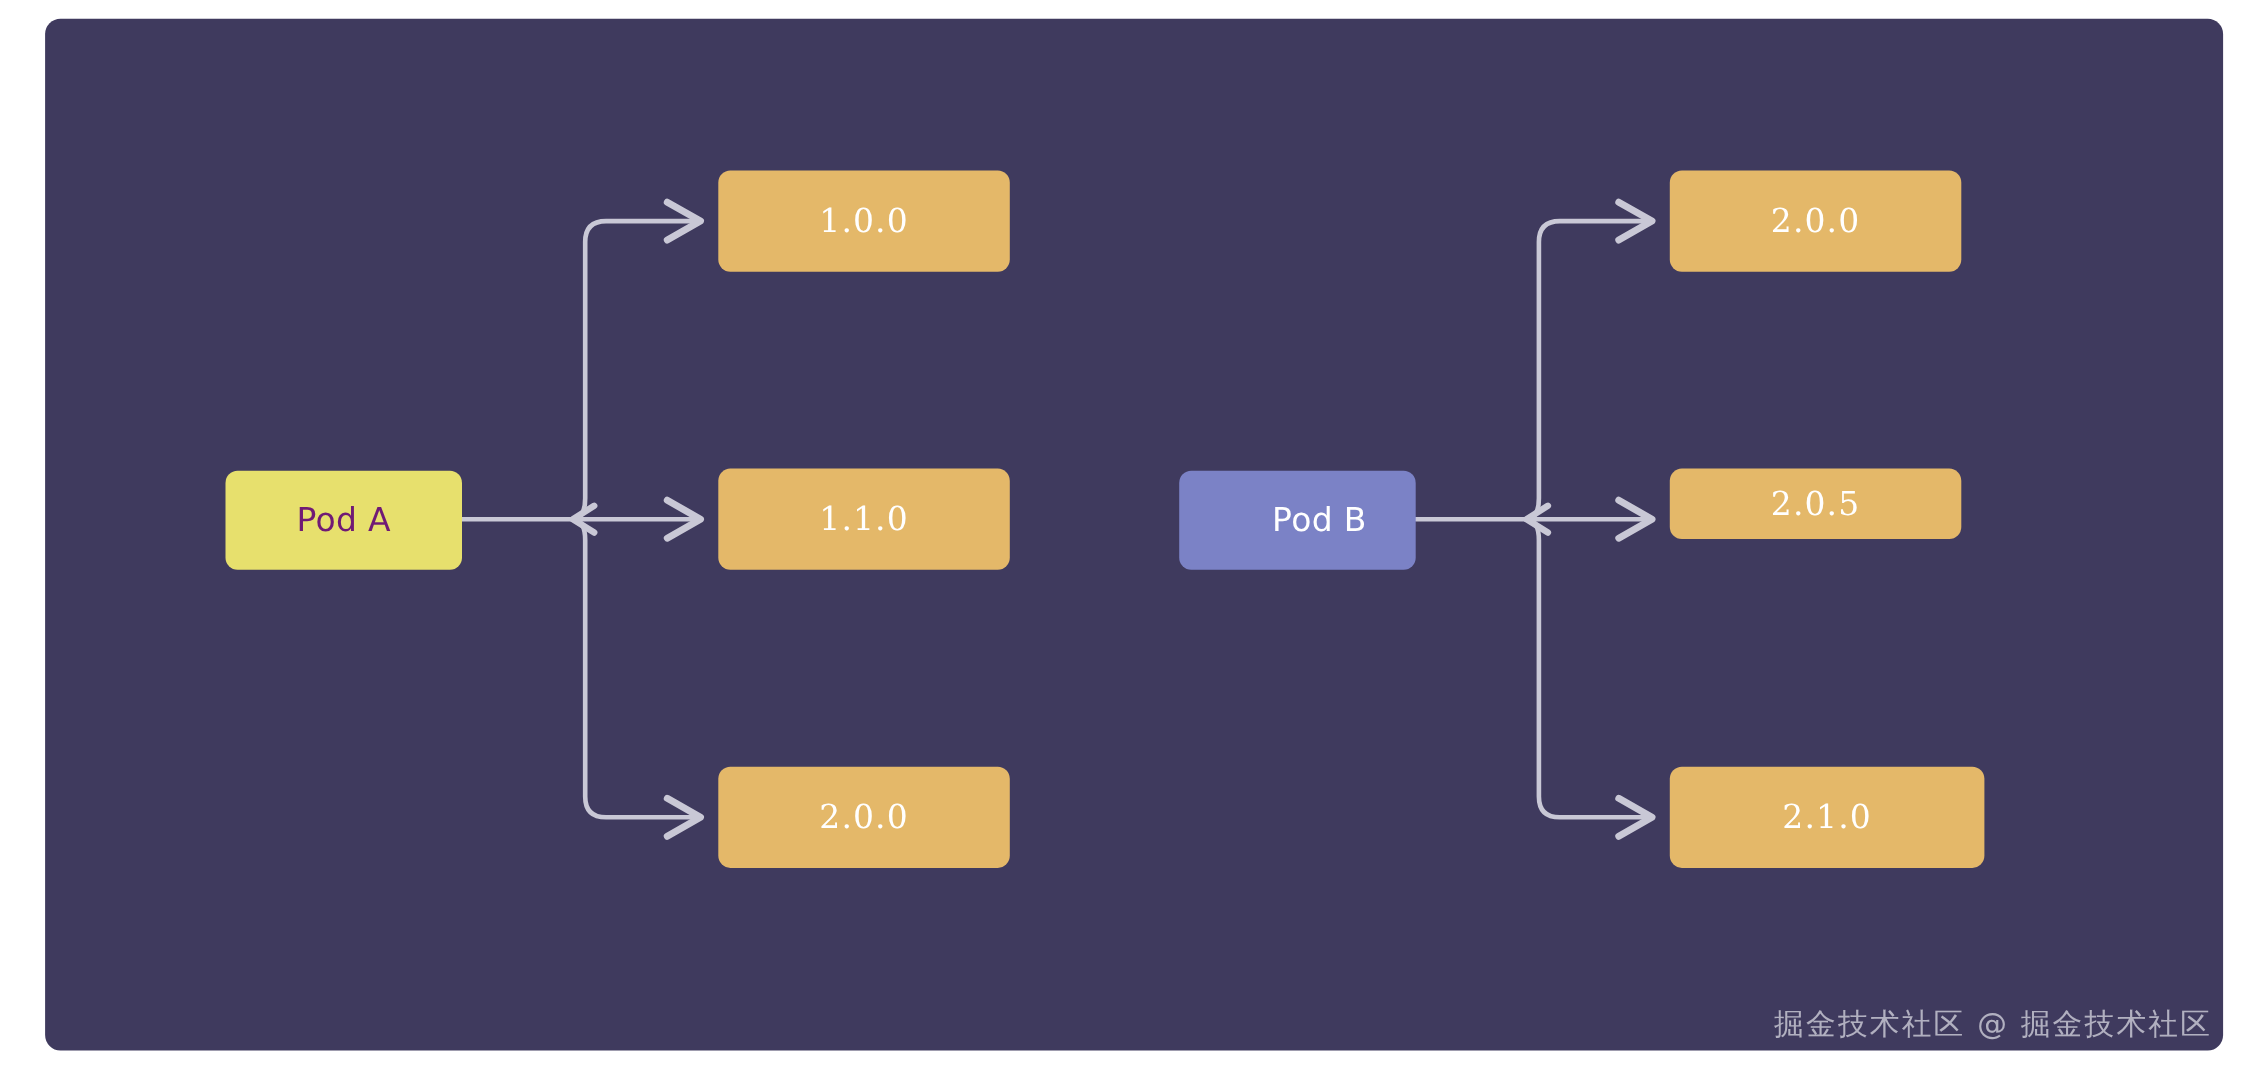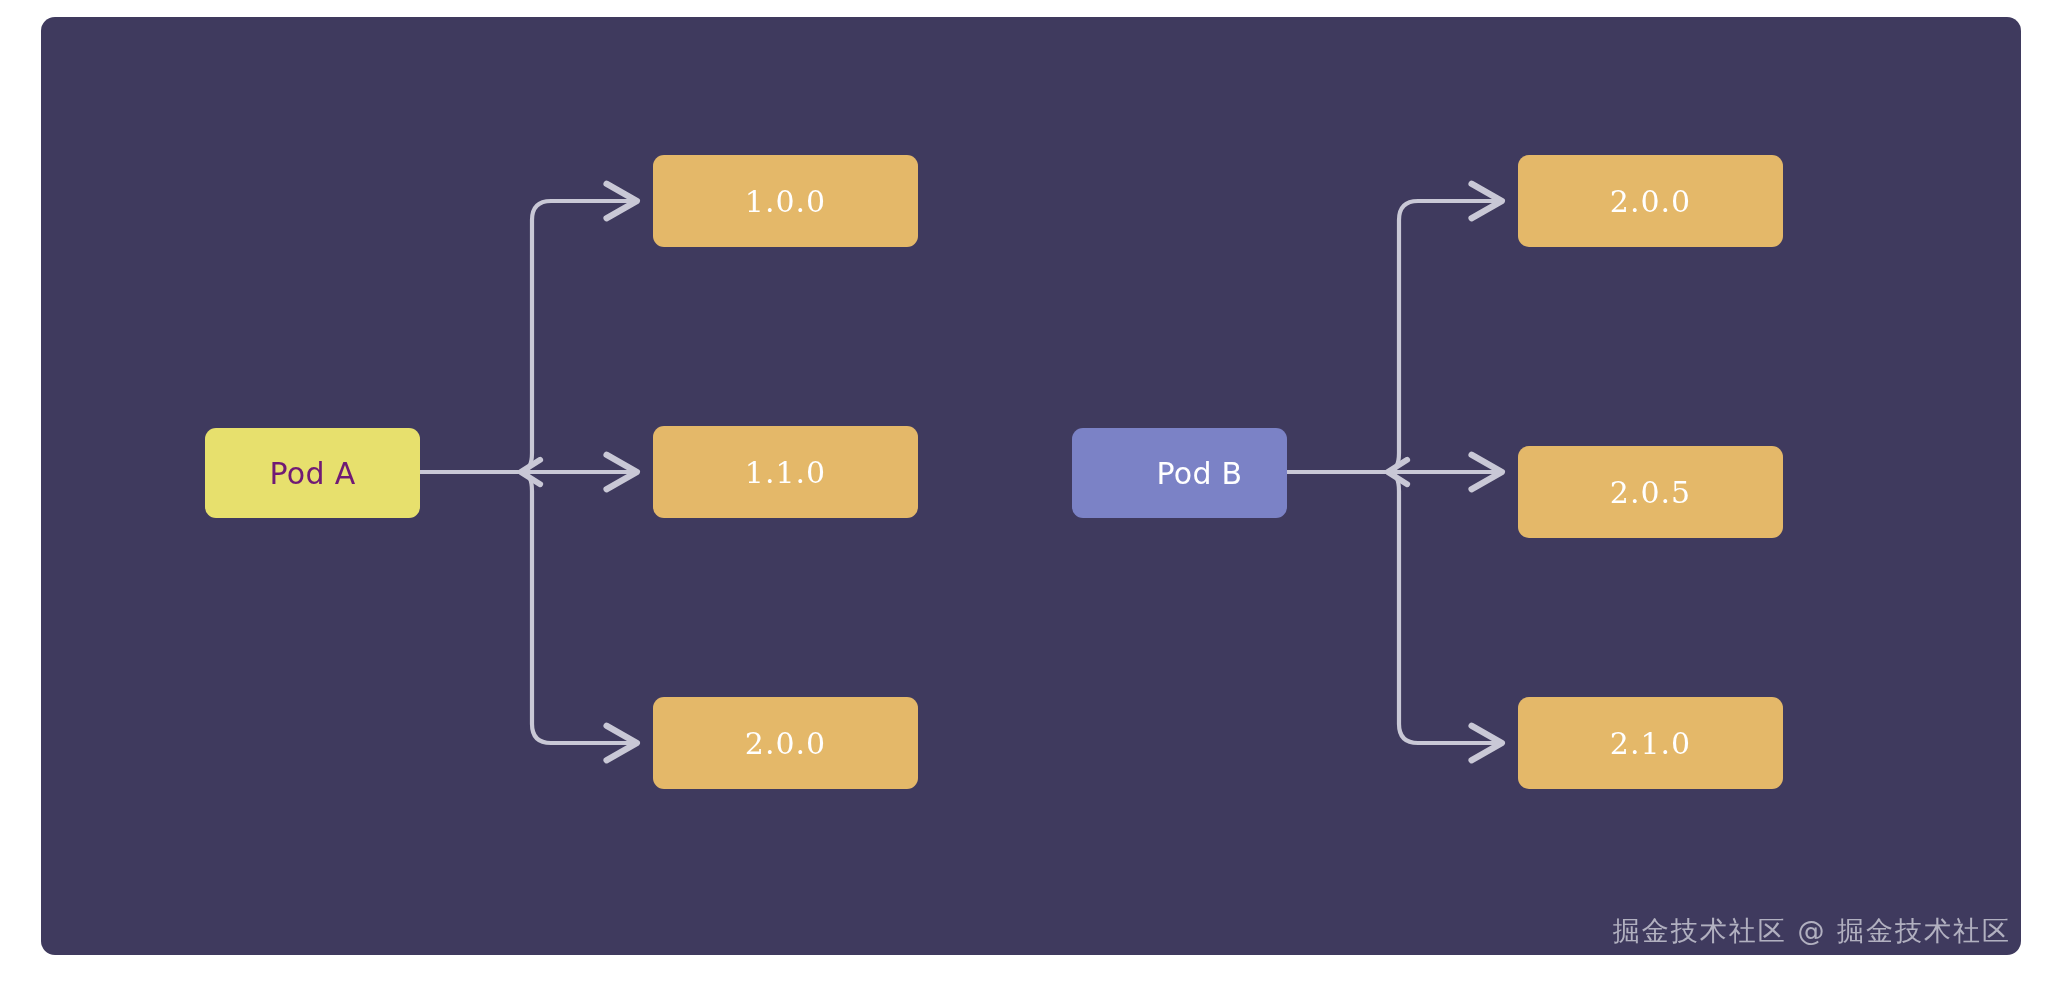--- a/index.html
+++ b/index.html
@@ -123,20 +123,20 @@
     <div class="node node-version" style="left:612px; top:138px; width:265px; height:92px;">1.0.0</div>
 
     <div class="node node-version" style="left:612px; top:409px; width:265px; height:92px;">1.1.0</div>
 
     <div class="node node-version" style="left:612px; top:680px; width:265px; height:92px;">2.0.0</div>
 
     <div class="node node-pod-b" style="left:1031px; top:411px; width:215px; height:90px;">Pod B</div>
 
     <div class="node node-version" style="left:1477px; top:138px; width:265px; height:92px;">2.0.0</div>
 
-    <div class="node node-version" style="left:1477px; top:409px; width:265px; height:92px;margin-top:20px;">2.0.5</div>
+    <div class="node node-version" style="left:1477px; top:409px; width:265px; height:64px;">2.0.5</div>
 
-    <div class="node node-version" style="left:1477px; top:680px; width:265px; height:92px;">2.1.0</div>
+    <div class="node node-version" style="left:1477px; top:680px; width:286px; height:92px;">2.1.0</div>
 
     <div id="watermark">掘金技术社区 @ 掘金技术社区</div>
 
   </div>
 </div>
 
 </body></html>

